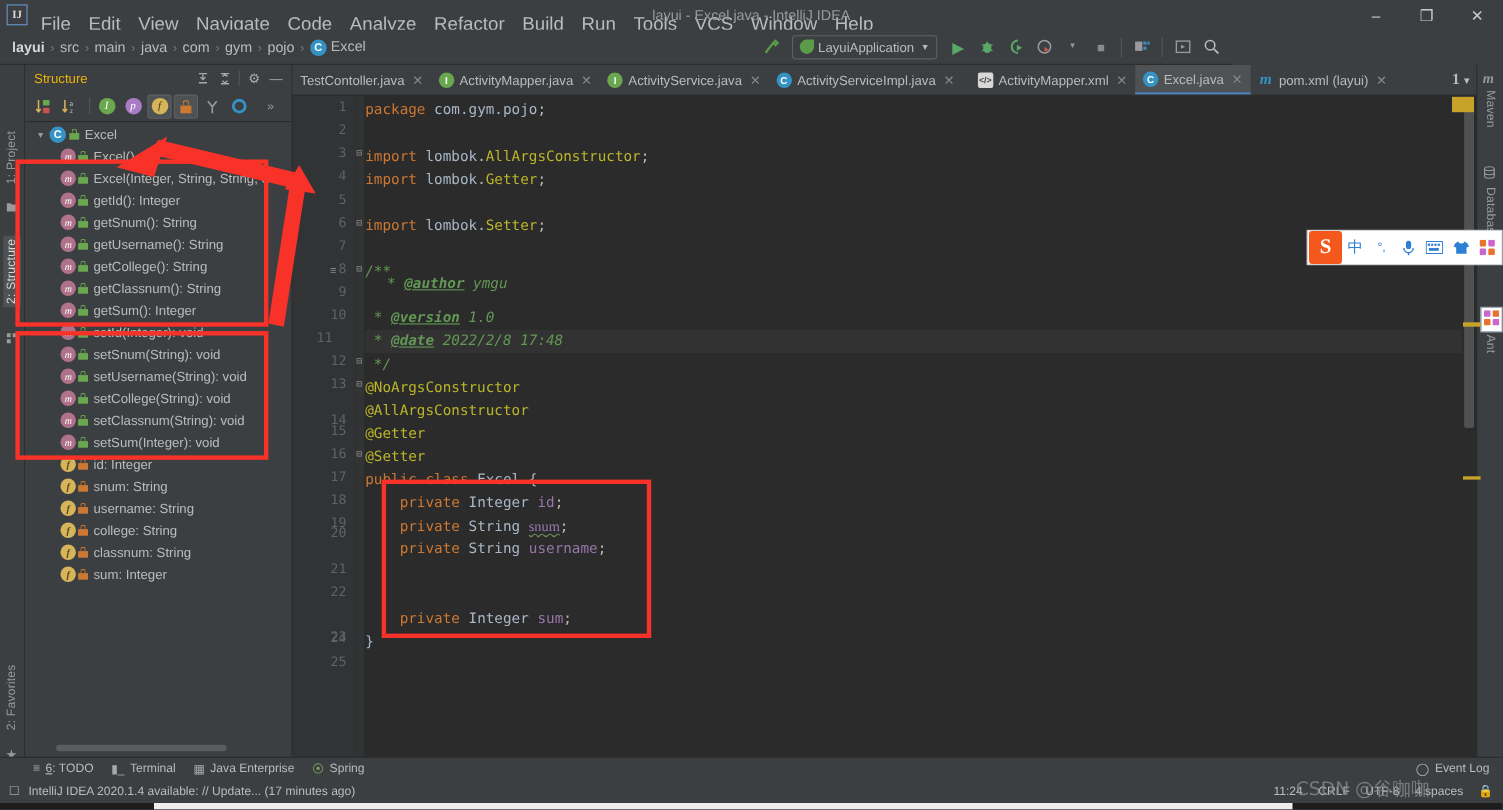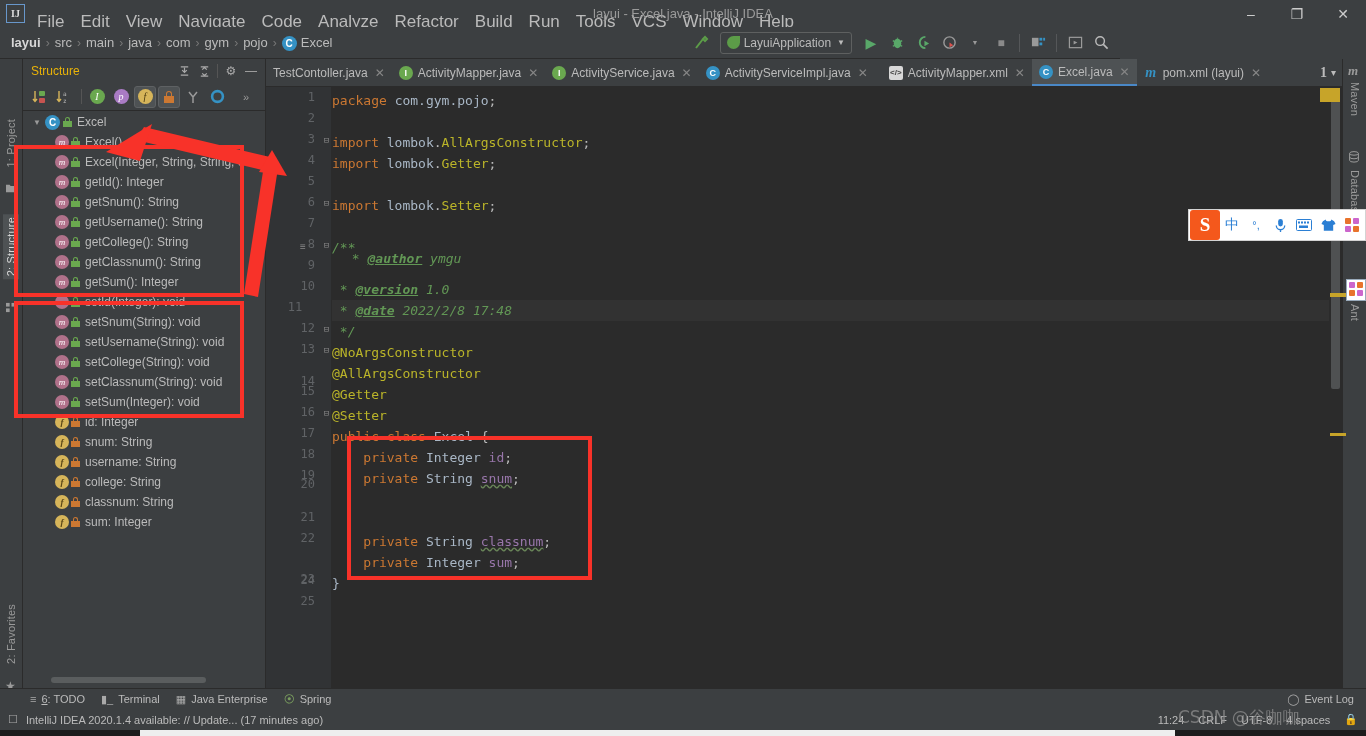--- a/index.html
+++ b/index.html
@@ -123,21 +123,21 @@
     font-size:9px; text-align:center; line-height:9px;
     font-family:"DejaVu Sans Mono", monospace; }
   #codearea{ position:absolute; left:66px; top:0; width:1010px; height:601px;
     font-family:"DejaVu Sans Mono", monospace; font-size:13px; }
   .cl{ position:absolute; left:0; white-space:pre; line-height:21px; height:21px; }
   .kw{ color:#cc7832; } .pkg{ color:#a9b7c6; }
   .ann{ color:#bbb529; } .cmt{ color:#629755; font-style:italic; }
   .tag{ color:#629755; font-style:italic; text-decoration:underline; font-weight:bold;}
   .typ{ color:#a9b7c6; } .fld{ color:#9876aa; } .pln{ color:#a9b7c6; }
   .squig{ text-decoration:underline; text-decoration-style:wavy;
-    text-decoration-color:#6a8759; }
+    text-decoration-color:#6a8759;font-family:Liberation Serif, serif; }
   .hl-line{ position:absolute; left:0; width:1010px; height:21px;
     background:#323232; }
   #vstrip{ position:absolute; left:57px; top:0; width:9px; height:601px;
     background:#313335; border-right:1px solid #2b2b2b; }
 
   
   #escroll{ position:absolute; right:0; top:0; width:13px; height:601px;
     background:#2b2b2b; }
   #escroll .thumb{ position:absolute; left:2px; top:2px; width:9px;
     height:300px; background:#4f5152; border-radius:2px; }
@@ -652,21 +652,21 @@
       <div class="cl" style="top: 192px;"><span class="cmt"> * </span><span class="tag">@version</span><span class="cmt"> 1.0</span></div>
       <div class="cl" style="top: 213px;"><span class="cmt"> * </span><span class="tag">@date</span><span class="cmt"> 2022/2/8 17:48</span></div>
       <div class="cl" style="top: 234px;"><span class="cmt"> */</span></div>
       <div class="cl" style="top: 255px;"><span class="ann">@NoArgsConstructor</span></div>
       <div class="cl" style="top: 276px;"><span class="ann">@AllArgsConstructor</span></div>
       <div class="cl" style="top: 297px;"><span class="ann">@Getter</span></div>
       <div class="cl" style="top: 318px;"><span class="ann">@Setter</span></div>
       <div class="cl" style="top: 339px;"><span class="kw">public</span> <span class="kw">class</span> <span class="pln">Excel</span> {</div>
       <div class="cl" style="top: 360px;">    <span class="kw">private</span> <span class="typ">Integer</span> <span class="fld">id</span>;</div>
       <div class="cl" style="top: 381px;">    <span class="kw">private</span> <span class="typ">String</span> <span class="fld squig">snum</span>;</div>
-      <div class="cl" style="top: 444px;">    <span class="kw">private</span> <span class="typ">String</span> <span class="fld squig">classnum</span>;</div>
+      <div class="cl" style="top: 402px;">    <span class="kw">private</span> <span class="typ">String</span> <span class="fld">username</span>;</div>
       <div class="cl" style="top: 465px;">    <span class="kw">private</span> <span class="typ">Integer</span> <span class="fld">sum</span>;</div>
       <div class="cl" style="top: 486px;"><span class="pln">}</span></div>
       <div class="cl" style="top: 507px;"><span class="pln"></span></div>
     </div>
   <div id="escroll">
     <div class="thumb"></div>
   </div>
 <div class="fold" style="top: 49px;">⊟</div>
     <div class="fold" style="top: 112px;">⊟</div>
     <div class="fold" style="top: 154px;">⊟</div>

